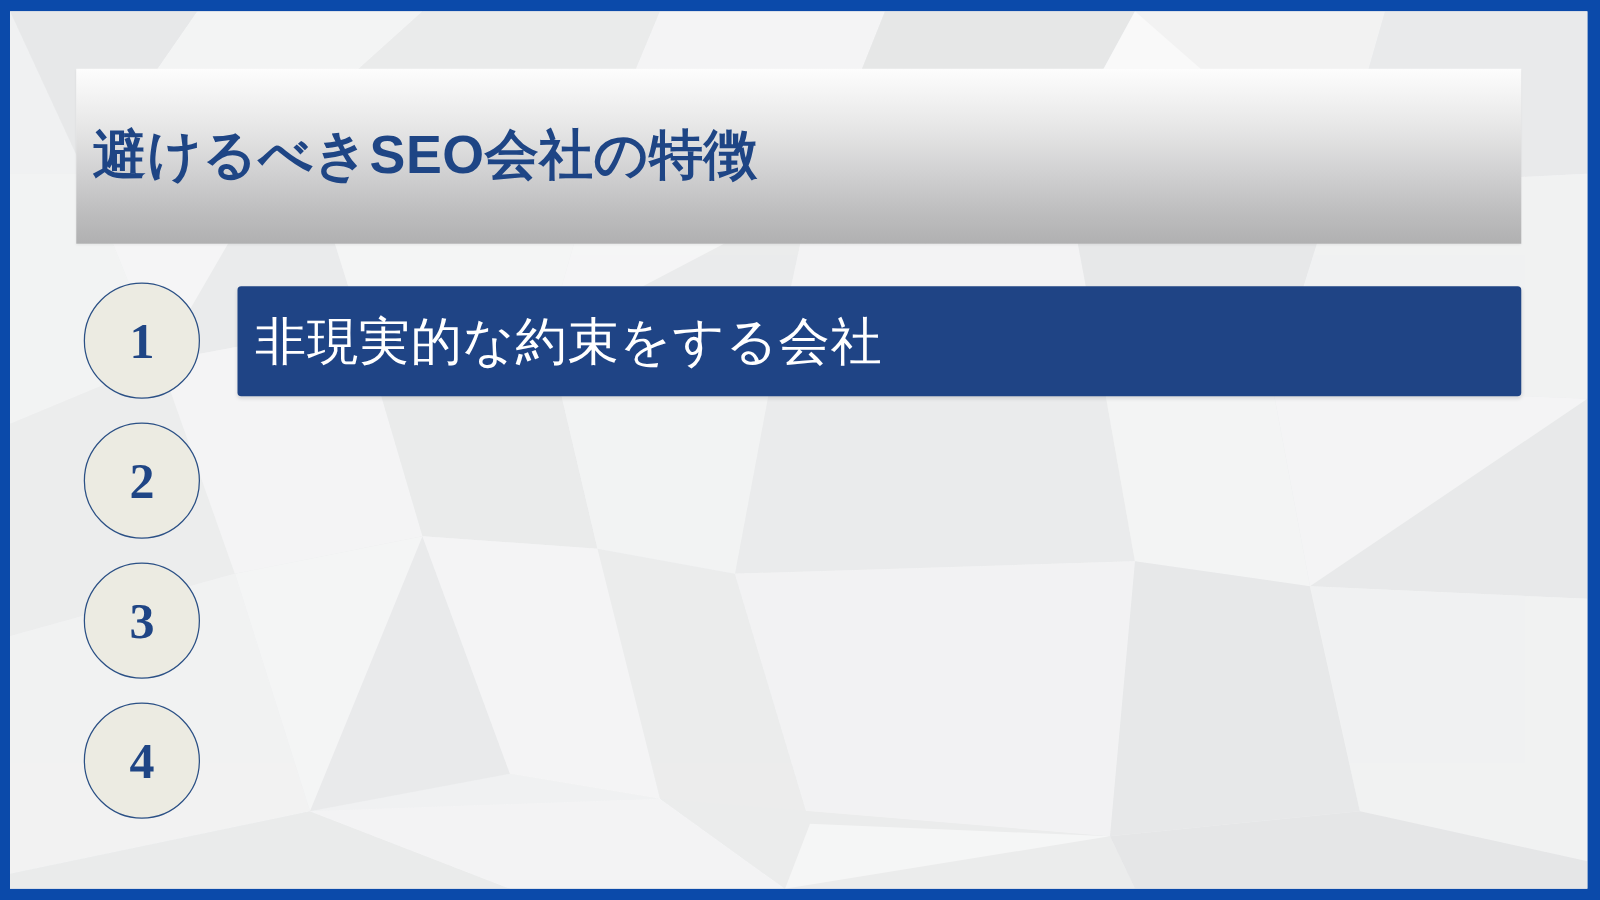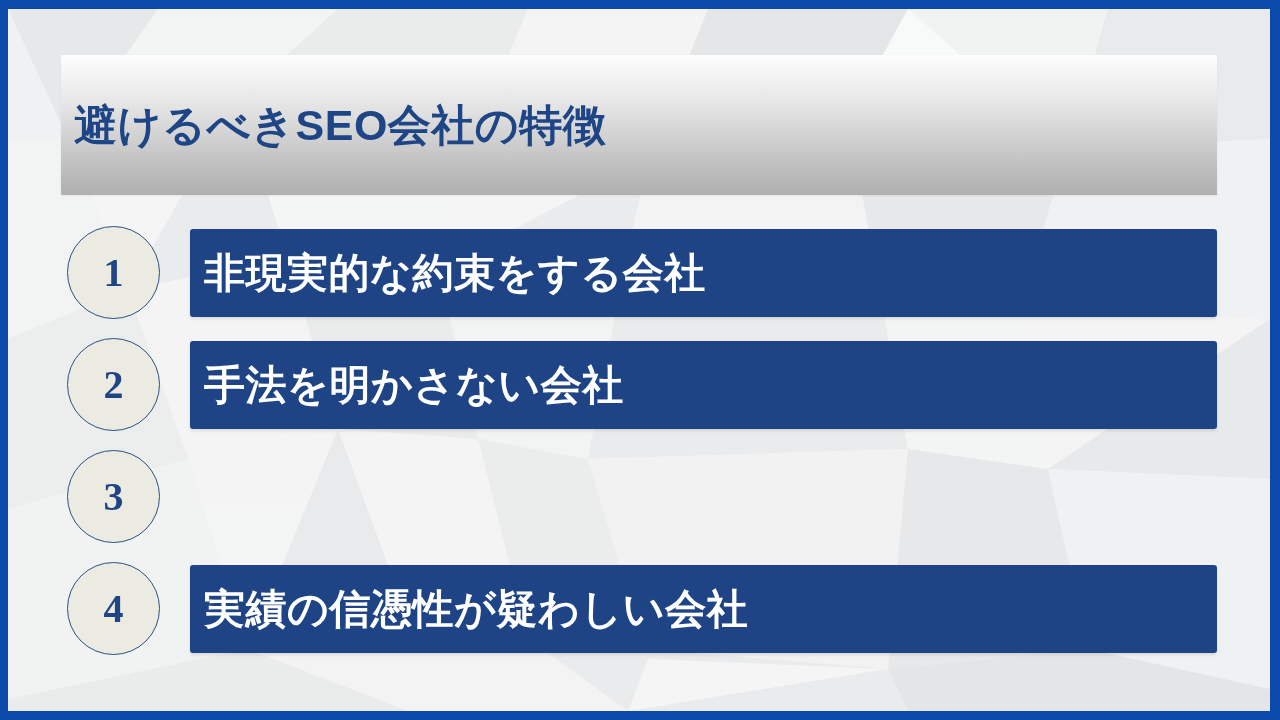--- a/index.html
+++ b/index.html
@@ -121,21 +121,21 @@
     background: #1f4485;
     border-radius: 3px;
     box-shadow: 0 2px 3px rgba(0,0,0,0.10);
     display: flex;
     align-items: center;
   }
 
   .bar-label {
     color: #ffffff;
     font-size: 41px;
-    font-weight: 700;
+    font-weight: 400;
     line-height: 1;
     padding-left: 14px;
     white-space: nowrap;
     letter-spacing: 0.5px;
   }
 
   .bar-label.wide {
     letter-spacing: 3.5px;
   }
 </style>
@@ -203,35 +203,29 @@
         </div>
         <div class="bar">
           <span class="bar-label">非現実的な約束をする会社</span>
         </div>
       </div>
 
       <div class="list-row" style="top:329px;">
         <div class="num-circle">
           <span class="num-circle-label">2</span>
         </div>
-        <div class="bar">
-          <span class="bar-label">手法を明かさない会社</span>
-        </div>
       </div>
 
       <div class="list-row" style="top:441px;">
         <div class="num-circle">
           <span class="num-circle-label">3</span>
         </div>
       </div>
 
       <div class="list-row" style="top:553px;">
         <div class="num-circle">
           <span class="num-circle-label">4</span>
-        </div>
-        <div class="bar">
-          <span class="bar-label">実績の信憑性が疑わしい会社</span>
         </div>
       </div>
 
     </div>
   </div>
 </div>
 
 </body></html>

